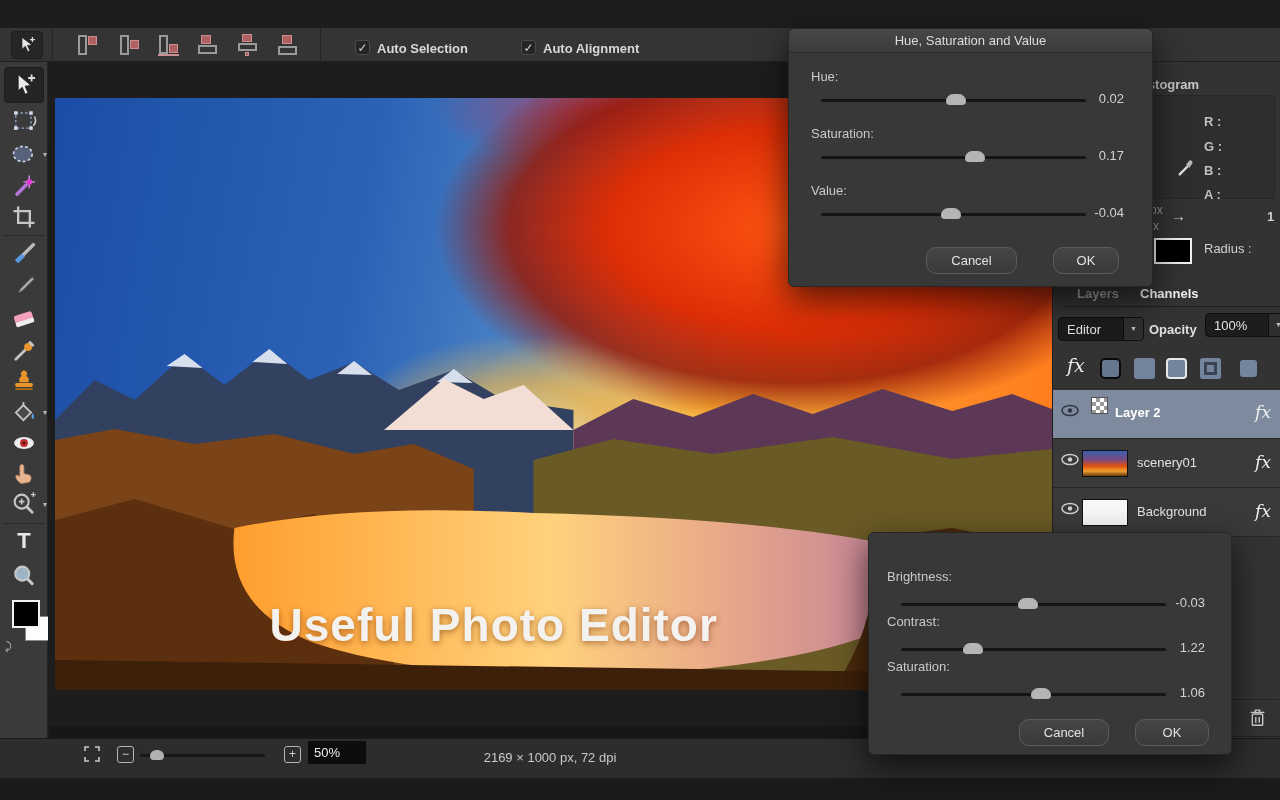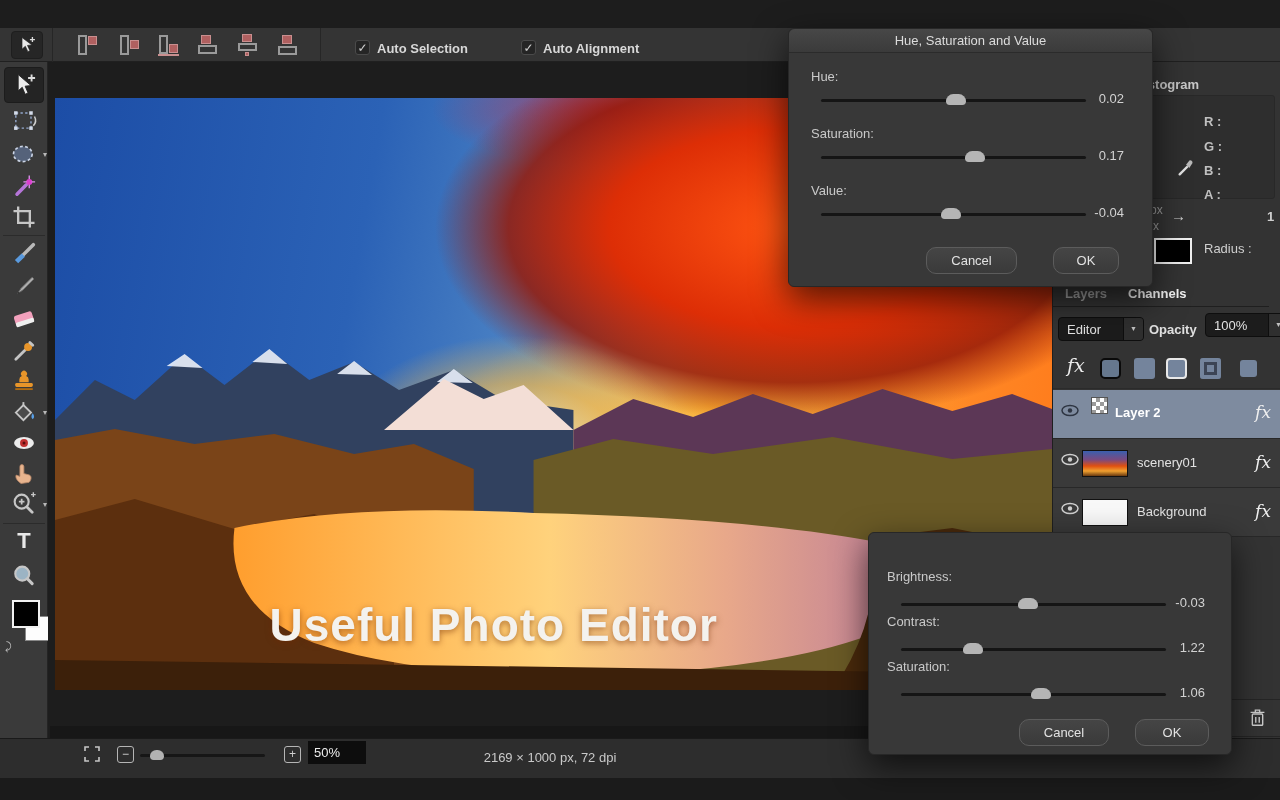--- a/index.html
+++ b/index.html
@@ -81,21 +81,21 @@
   #hist-box { left:6px; top:33px; width:216px; height:104px; background:#2e2e2e;
     border:1px solid #282828; border-radius:3px; }
   .rgba { left:144px; font-size:13px; font-weight:bold; color:#c0c0c0; }
   #dropper-icon { left:116px; top:60px; width:22px; height:22px; }
   .pxlbl { left:97px; font-size:12px; color:#9a9a9a; }
   #radius-arrow { left:118px; top:145px; color:#cfcfcf; font-size:15px; }
   #radius-label { left:151px; top:147px; font-size:13px; color:#cfcfcf;margin-top:32px; }
   #radius-value { left:214px; top:147px; font-size:13px; font-weight:bold; color:#cfcfcf; }
   #color-chip { left:101px; top:176px; width:38px; height:26px; background:#000;
     border:2px solid #f0f0f0; }
-  #tabs { left:0; top:221px; width:216px; height:24px; border-bottom:1px solid #1f1f1f; }
+  #tabs { left:12px; top:221px; width:216px; height:24px; border-bottom:1px solid #1f1f1f; }
   #tab-layers { left:12px; top:3px; font-size:13px; font-weight:bold; color:#9a9a9a; }
   #tab-channels { left:75px; top:3px; font-size:13px; font-weight:bold; color:#f2f2f2; }
   .dd { background:#1c1c1c; border:1px solid #0e0e0e; border-radius:4px; height:24px; }
   .dd-label { position:absolute; left:8px; top:4px; font-size:13px; color:#e2e2e2; }
   .dd-btn { position:absolute; right:0; top:0; width:20px; height:22px; background:#2f2f2f;
     border-left:1px solid #0e0e0e; border-radius:0 3px 3px 0; color:#c0c0c0;
     font-size:7px; line-height:22px; text-align:center; }
   #opacity-label { left:96px; top:260px; font-size:13px; font-weight:bold; color:#e0e0e0; }
   #fx-big { left:14px; top:292px; font-family:"DejaVu Serif", serif; font-style:italic;
     font-size:19px; color:#ececec; }

